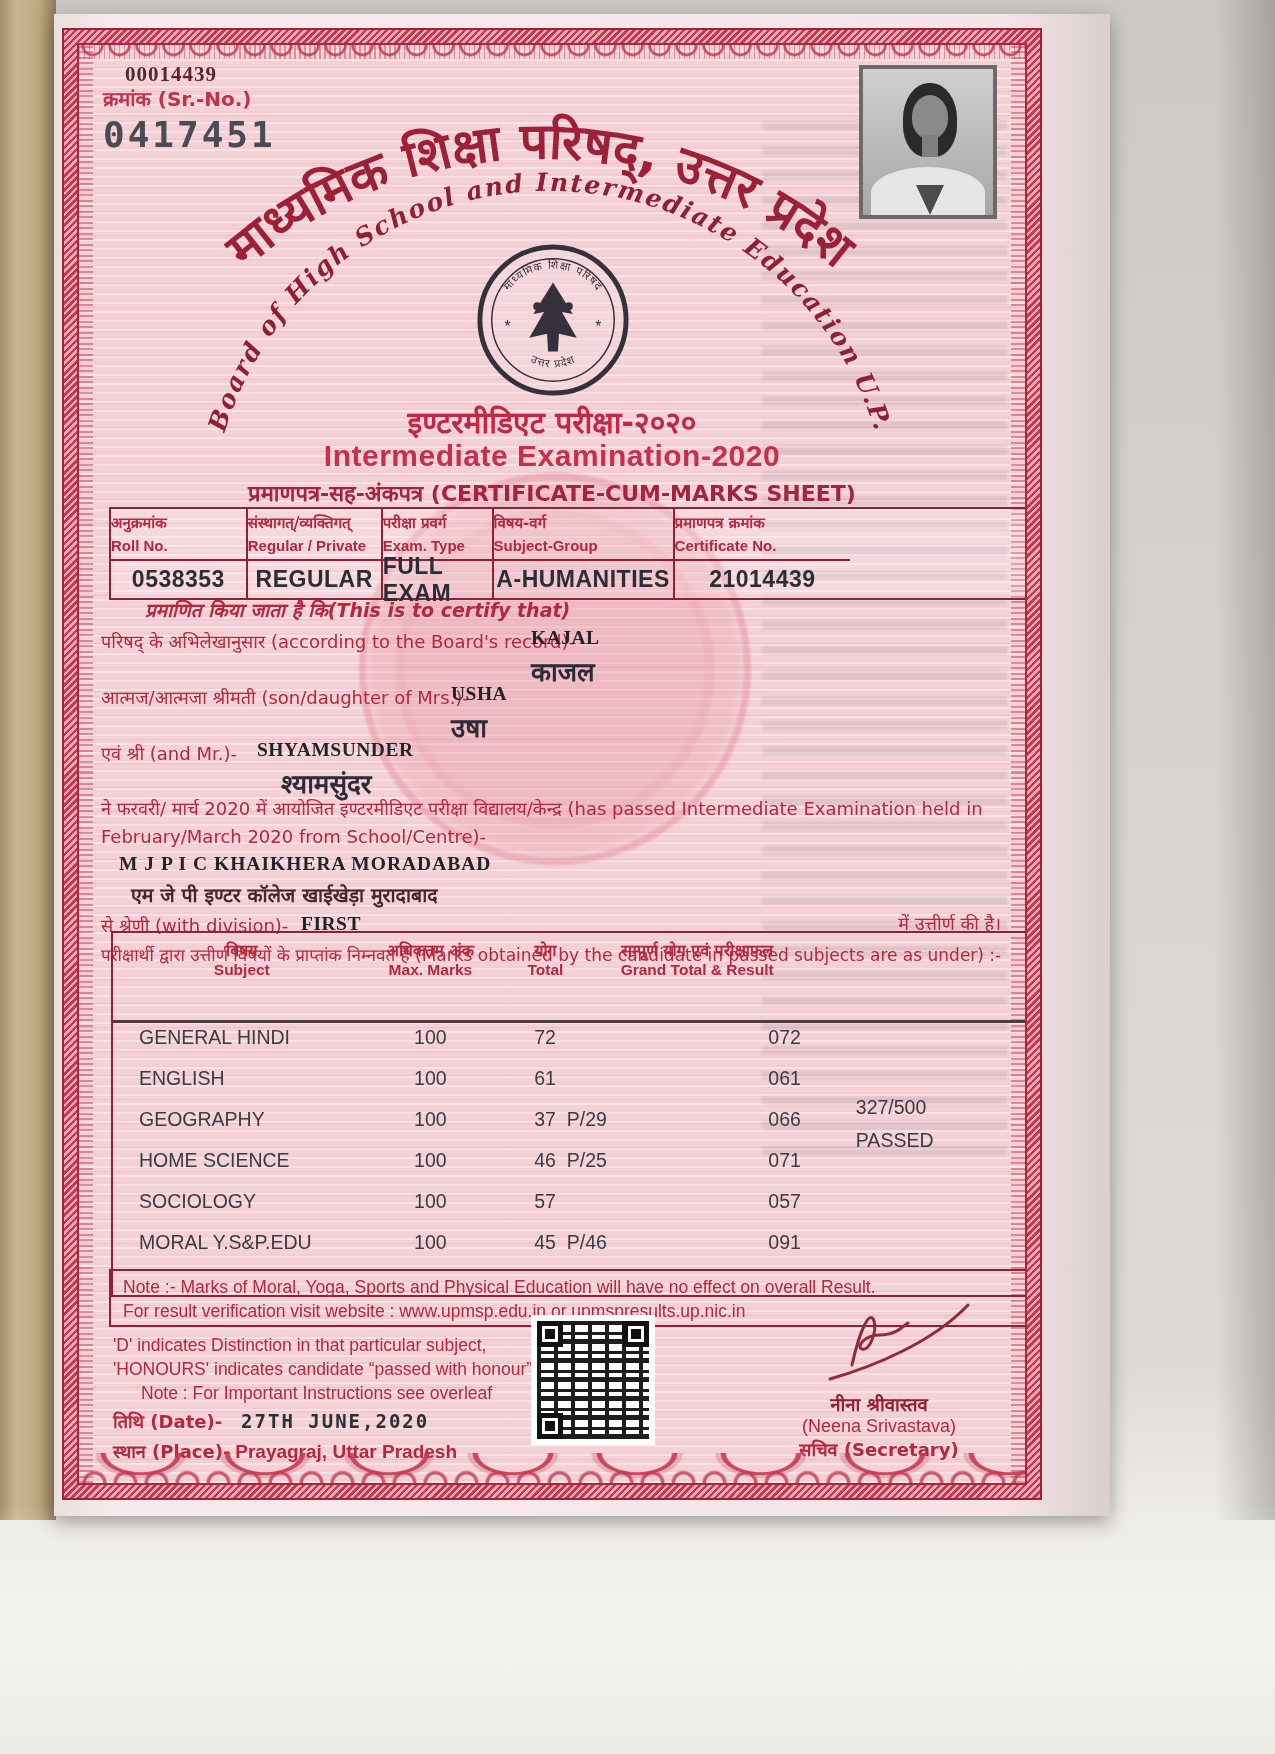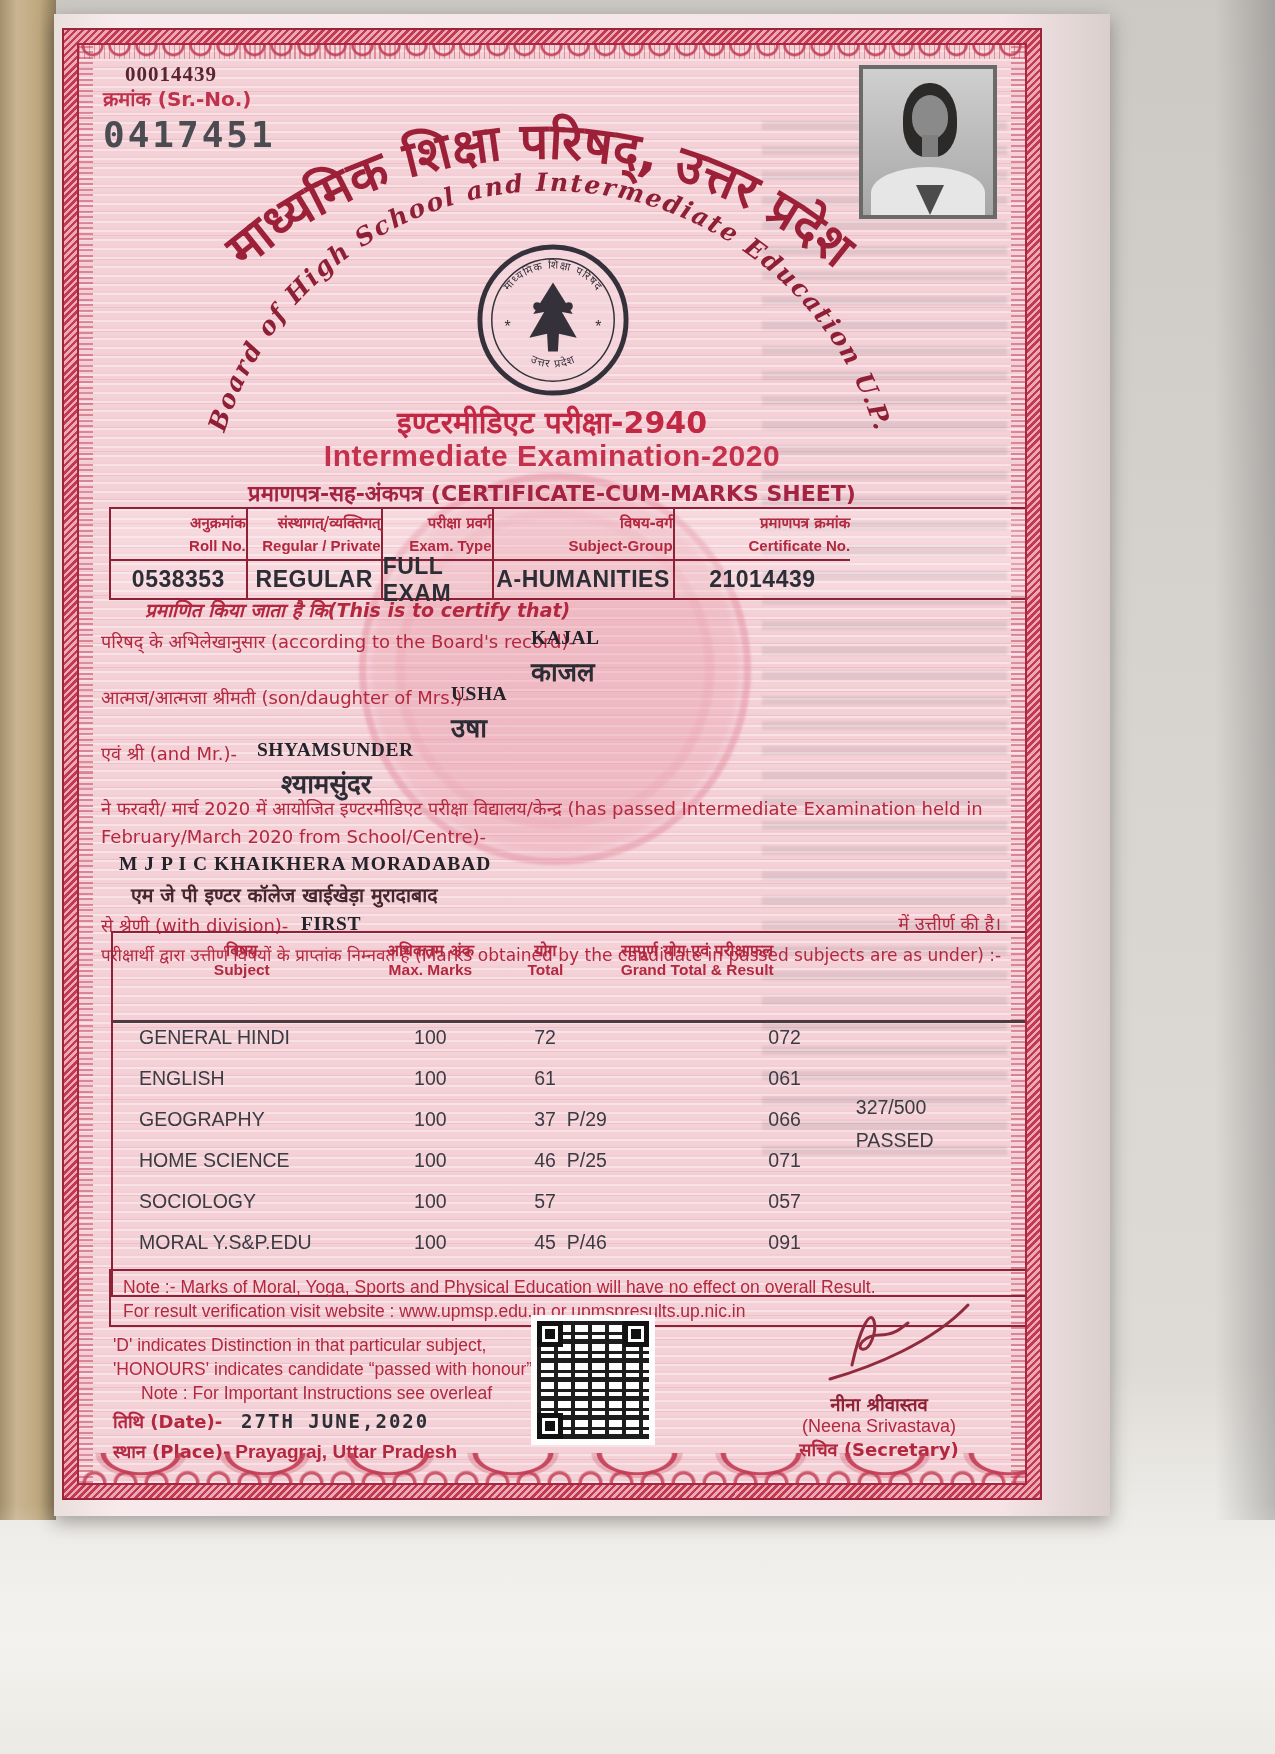--- a/index.html
+++ b/index.html
@@ -79,21 +79,21 @@
   .title { position:absolute; left:0; width:100%; text-align:center; font-weight:700; }
   .title-exam-hi { top:356px; font-size:30px; color:#c22743; }
   .title-exam-en { top:394px; font-size:30px; color:#c5304c; letter-spacing:.5px; }
   .title-sheet { top:432px; font-size:22px; color:#a32340; }
 
   
   .info-table { position:absolute; left:30px; top:462px; width:928px; display:flex;
           border:2.5px solid #8e2136; background:rgba(255,255,255,.18); }
   .info-col { display:flex; flex-direction:column; border-right:2px solid #8e2136; }
   .info-col:last-child { border-right:none; }
-  .info-lab { height:52px; border-bottom:2px solid #8e2136; text-align:right; padding-top:3px;
+  .info-lab { height:52px; border-bottom:2px solid #8e2136; text-align:left; padding-top:3px;
           font-weight:700; color:#b3273f; font-size:15px; line-height:1.5; }
   .info-val { height:37px; display:flex; align-items:center; justify-content:center;
           font-weight:700; font-size:23px; color:#2d2d35; letter-spacing:.5px; }
   .w1{width:14.8%}.w2{width:20%}.w3{width:14.6%}.w4{width:12%}.w5{width:19.6%}.w6{width:19%}
 
   
   .cline { position:absolute; font-size:18px; color:#b3273f; }
   .cname { font-family:"Liberation Serif", serif; font-weight:700; color:#23232b; font-size:19.5px; letter-spacing:.5px; }
   .cname-hi { font-weight:700; color:#2c2c34; font-size:26px; }
   .school-hi { font-weight:700; color:#46262e; font-size:19.5px; }
@@ -197,21 +197,21 @@
           <g fill="#35313a">
             <path d="M80 42 L60 74 L71 72 L56 98 L74 94 L75 112 L85 112 L86 94 L104 98 L89 72 L100 74 Z"></path>
             <circle cx="64" cy="66" r="4"></circle>
               <circle cx="96" cy="66" r="4"></circle>
               <circle cx="80" cy="54" r="4"></circle>
             <text x="34" y="92" font-size="16" text-anchor="middle">*</text>
             <text x="126" y="92" font-size="16" text-anchor="middle">*</text>
           </g>
         </svg>
 
-        <div class="title title-exam-hi hi">इण्टरमीडिएट परीक्षा-2940</div>
+        <div class="title title-exam-hi hi">इण्टरमीडिएट परीक्षा-२०२०</div>
         <div class="title title-exam-en">Intermediate Examination-2020</div>
         <div class="title title-sheet hi">प्रमाणपत्र-सह-अंकपत्र (CERTIFICATE-CUM-MARKS SHEET)</div>
 
         <div class="info-table">
           <div class="info-col w1">
             <div class="info-lab"><span class="hi">अनुक्रमांक</span><br><span>Roll No.</span></div>
             <div class="info-val">0538353</div>
           </div>
           <div class="info-col w3">
             <div class="info-lab"><span class="hi">संस्थागत्/व्यक्तिगत्</span><br><span>Regular / Private</span></div>

